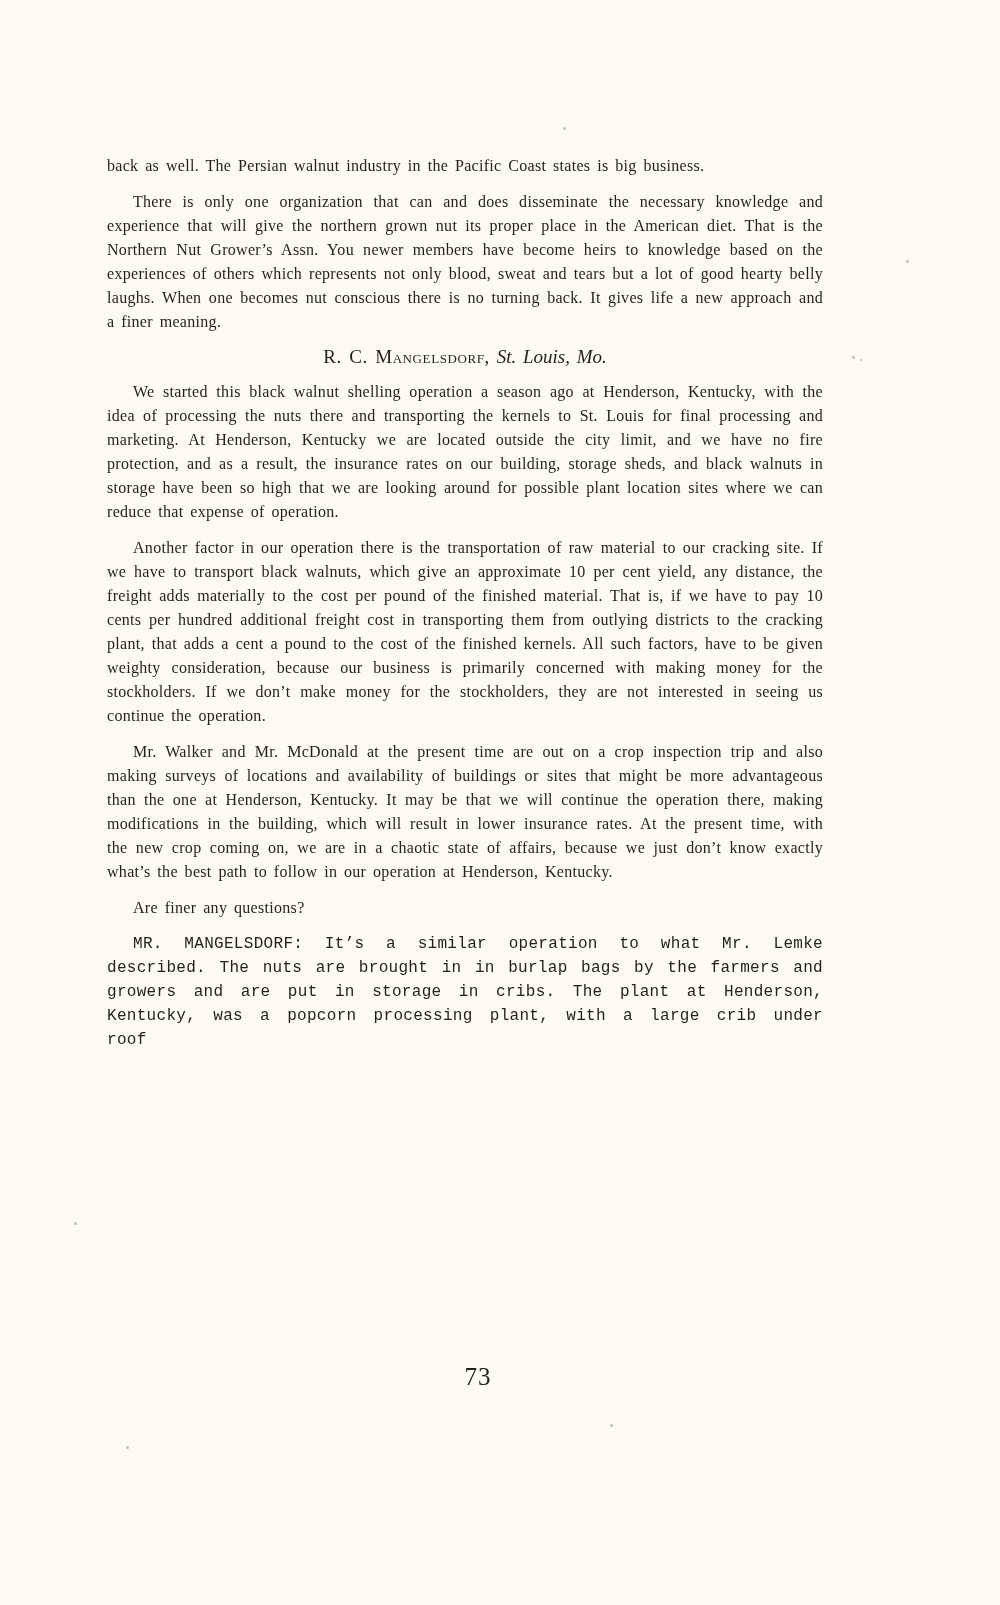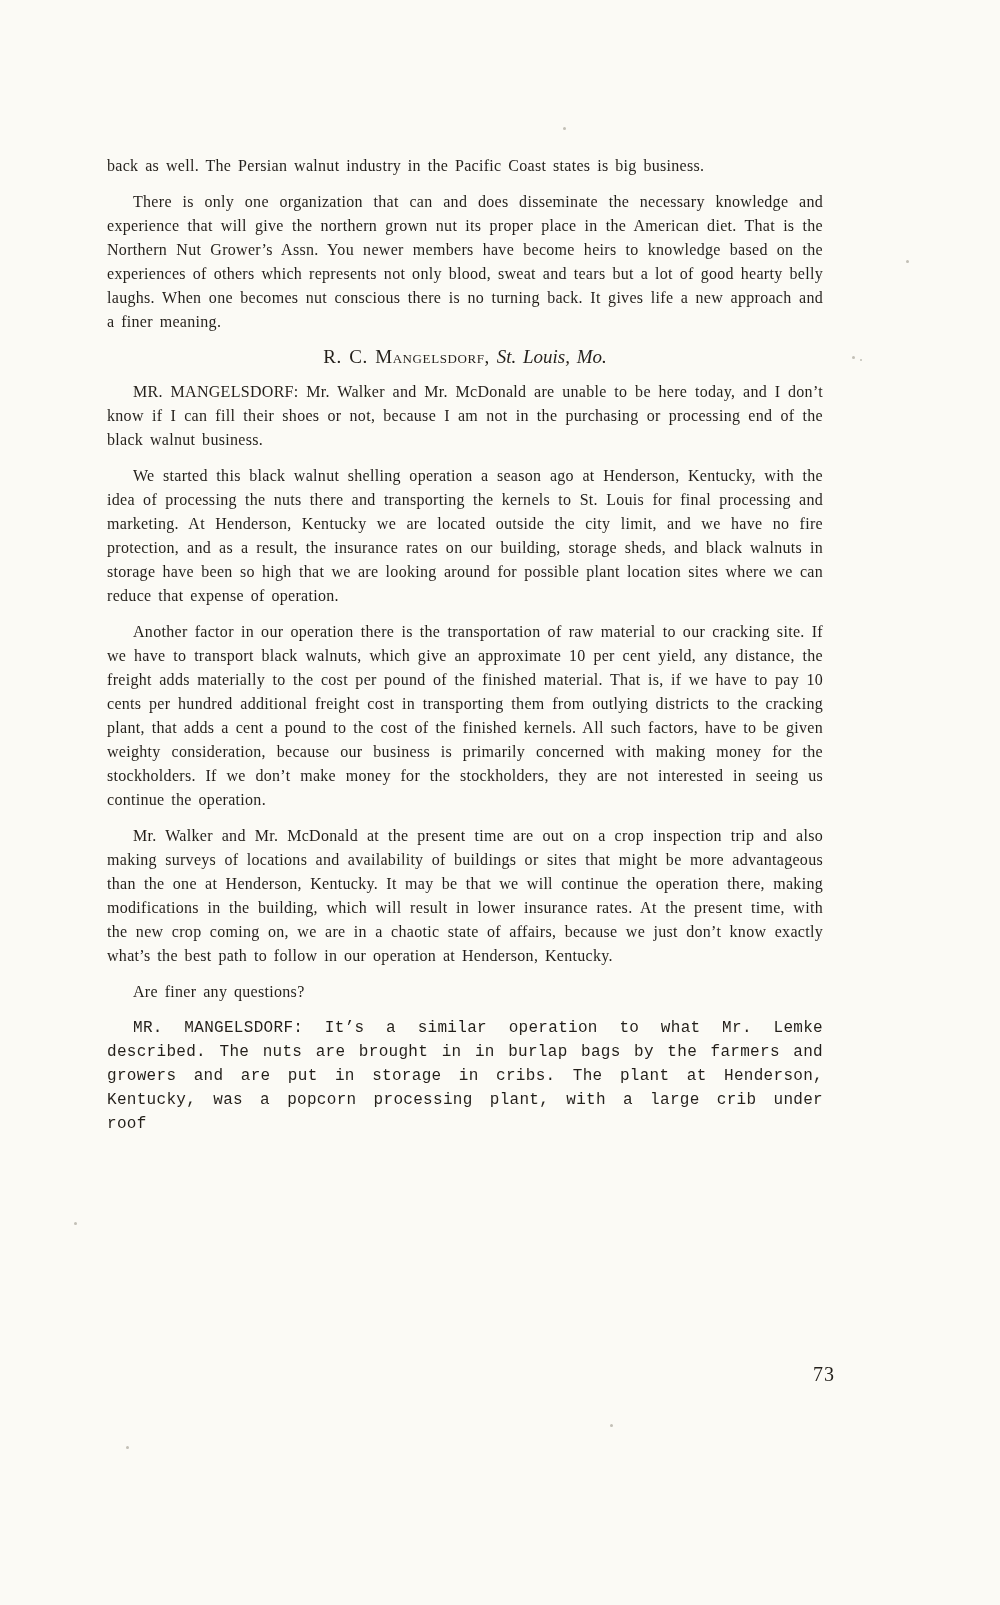--- a/index.html
+++ b/index.html
@@ -52,25 +52,25 @@
   }
   .byline .byline-author {
     font-variant: small-caps;
     letter-spacing: 0.6px;
   }
   .byline .byline-location {
     font-style: italic;
   }
   .page-number {
     position: absolute;
-    left: 95px;
+    left: 108px;
     top: 1363px;
     width: 740px;
-    text-align: right;
-    font-size: 20px;
+    text-align: center;
+    font-size: 25px;
     letter-spacing: 1px;
   }
   .speck {
     position: absolute;
     background: #8a8577;
     border-radius: 50%;
     opacity: 0.5;
   }
 </style>
 </head>
@@ -78,21 +78,20 @@
 
 <div class="page-body">
 
   <p class="para continues-start">back as well. The Persian walnut industry in the Pacific Coast states is big business.</p>
 
   <p class="para indent">There is only one organization that can and does disseminate the necessary knowledge and experience that will give the northern grown nut its proper place in the American diet. That is the Northern Nut Grower’s Assn. You newer members have become heirs to knowledge based on the experiences of others which represents not only blood, sweat and tears but a lot of good hearty belly laughs. When one becomes nut conscious there is no turning back. It gives life a new approach and a finer meaning.</p>
 
 
   <p class="byline"><span class="byline-author">R. C. Mangelsdorf,</span> <span class="byline-location">St. Louis, Mo.</span></p>
 
-  <p class="para indent">MR. MANGELSDORF: Mr. Walker and Mr. McDonald are unable to be here today, and I don’t know if I can fill their shoes or not, because I am not in the purchasing or processing end of the black walnut business.</p>
 
   <p class="para indent">We started this black walnut shelling operation a season ago at Henderson, Kentucky, with the idea of processing the nuts there and transporting the kernels to St. Louis for final processing and marketing. At Henderson, Kentucky we are located outside the city limit, and we have no fire protection, and as a result, the insurance rates on our building, storage sheds, and black walnuts in storage have been so high that we are looking around for possible plant location sites where we can reduce that expense of operation.</p>
 
   <p class="para indent">Another factor in our operation there is the transportation of raw material to our cracking site. If we have to transport black walnuts, which give an approximate 10 per cent yield, any distance, the freight adds materially to the cost per pound of the finished material. That is, if we have to pay 10 cents per hundred additional freight cost in transporting them from outlying districts to the cracking plant, that adds a cent a pound to the cost of the finished kernels. All such factors, have to be given weighty consideration, because our business is primarily concerned with making money for the stockholders. If we don’t make money for the stockholders, they are not interested in seeing us continue the operation.</p>
 
   <p class="para indent">Mr. Walker and Mr. McDonald at the present time are out on a crop inspection trip and also making surveys of locations and availability of buildings or sites that might be more advantageous than the one at Henderson, Kentucky. It may be that we will continue the operation there, making modifications in the building, which will result in lower insurance rates. At the present time, with the new crop coming on, we are in a chaotic state of affairs, because we just don’t know exactly what’s the best path to follow in our operation at Henderson, Kentucky.</p>
 
   <p class="para indent">Are finer any questions?</p>
 
 

